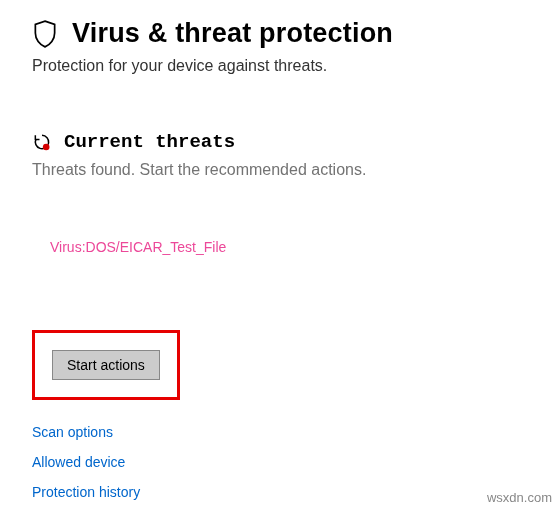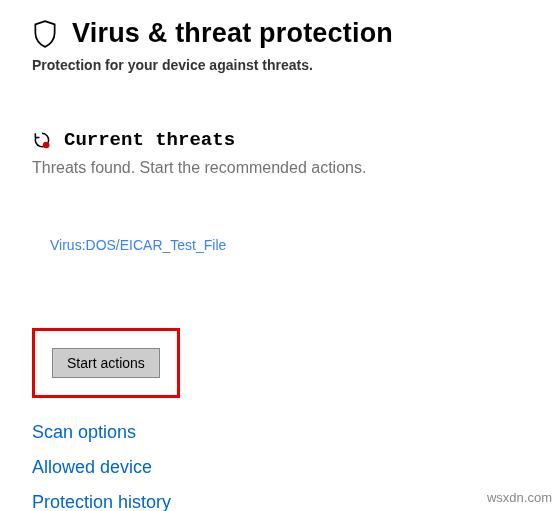--- a/index.html
+++ b/index.html
@@ -26,24 +26,23 @@
       width: 26px;
       height: 30px;
       display: block;
     }
     .page-title {
       font-size: 27px;
       font-weight: 600;
       letter-spacing: 0.2px;
     }
     .subtitle {
-      font-size: 14px;
+      font-size: 16px;
       color: #333;
       margin-bottom: 56px;
-      font-weight: bold;
     }
     .section-row {
       display: flex;
       align-items: center;
       gap: 12px;
       margin-bottom: 8px;
       font-family: Liberation Mono, monospace;
     }
     .history-icon svg {
       width: 20px;
@@ -54,21 +53,21 @@
       font-size: 19px;
       font-weight: 600;
     }
     .section-sub {
       font-size: 16px;
       color: #737373;
       margin-bottom: 60px;
     }
     .threat-name {
       font-size: 14px;
-      color: #3b82f6;
+      color: #ec4899;
       margin-left: 18px;
       margin-bottom: 75px;
     }
     .start-actions-wrap {
       display: inline-block;
       border: 3px solid #e60000;
       padding: 17px;
       margin-bottom: 24px;
     }
     .start-actions-btn {
@@ -81,21 +80,21 @@
       min-width: 96px;
       text-align: center;
     }
     .link-list {
       display: flex;
       flex-direction: column;
       gap: 14px;
     }
     .link {
       color: #0066cc;
-      font-size: 18px;
+      font-size: 14px;
       cursor: pointer;
       text-decoration: none;
       width: fit-content;
     }
     .watermark {
       position: absolute;
       bottom: 6px;
       right: 8px;
       font-size: 13px;
       color: #888;

